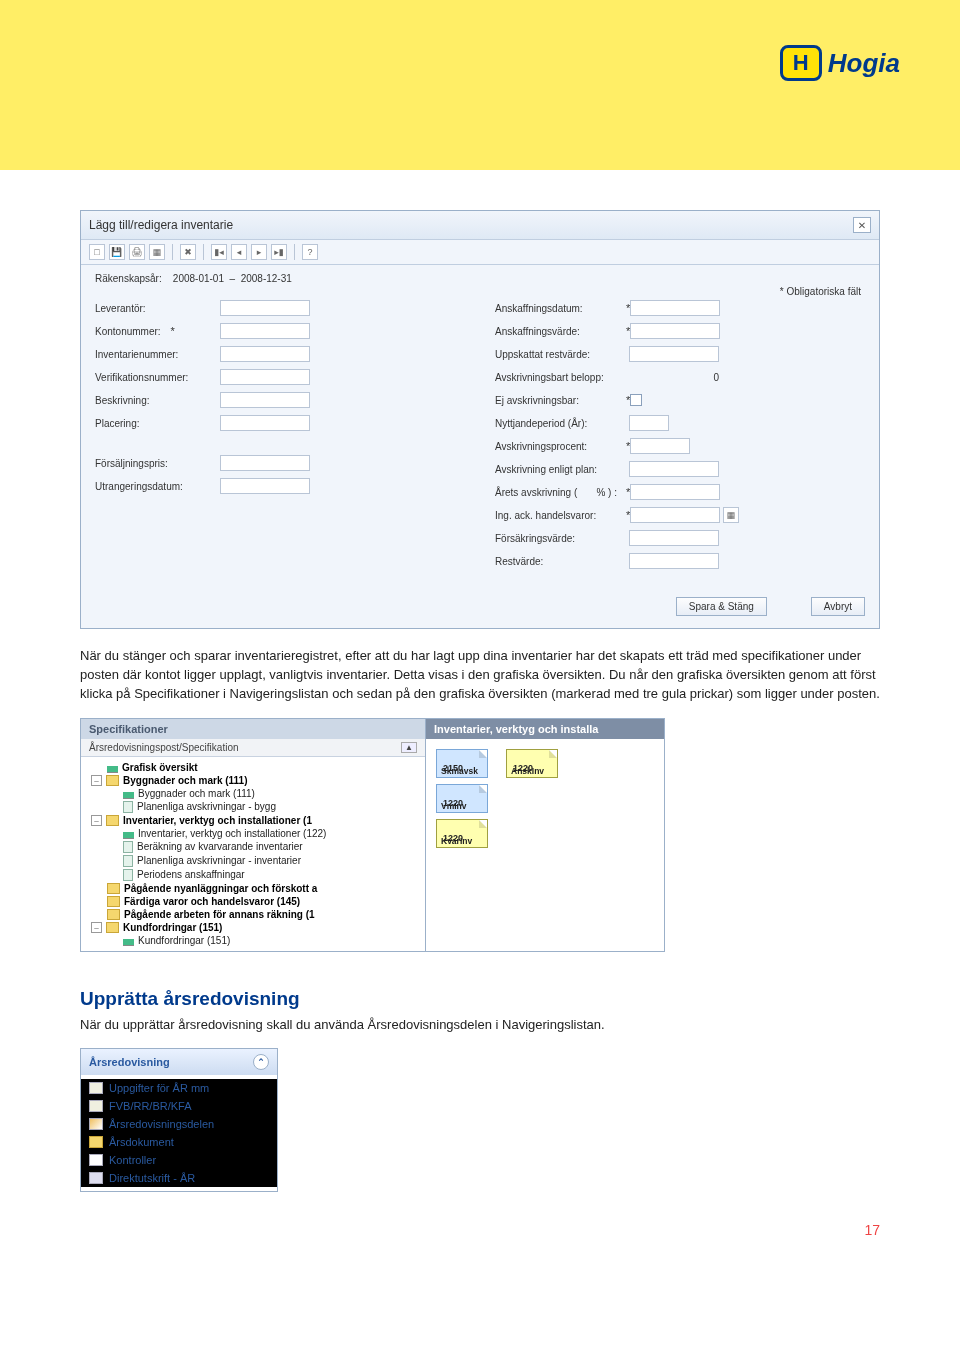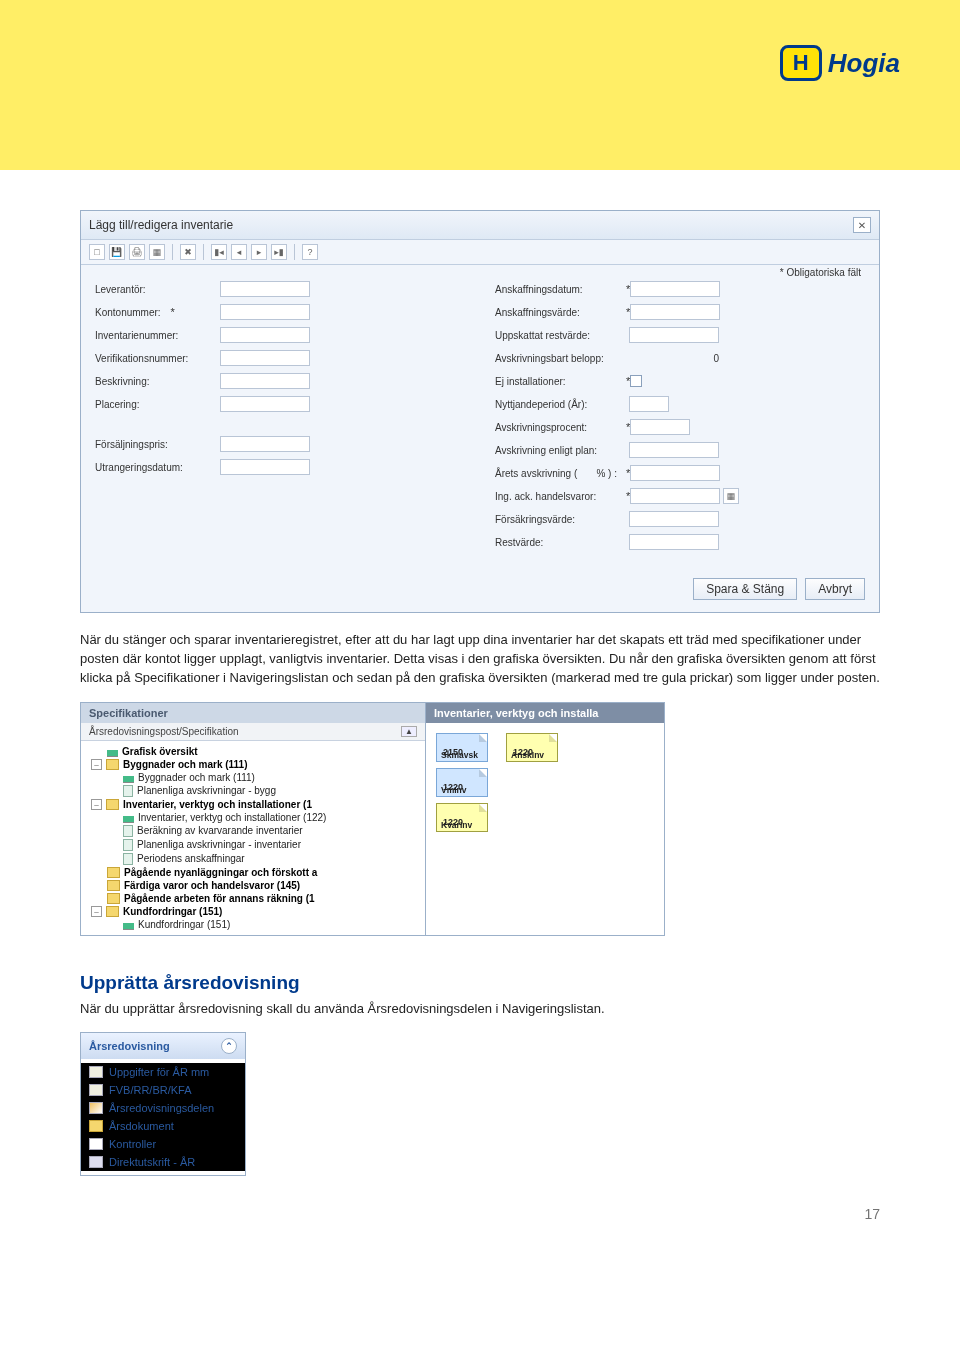--- a/index.html
+++ b/index.html
@@ -19,21 +19,21 @@
   .mandatory-note { position:absolute; top:2px; right:18px; font-size:10px; color:#333;}
   .col { flex:1; }
   .field-row { display:flex; align-items:center; margin:5px 0; font-size:10px; color:#333; min-height:18px;}
   .field-row .lbl { width:125px; display:flex; align-items:center; gap:4px;}
   .field-row .star { color:#333; font-size:11px; padding-left:6px;}
   .field-row input[type=text] { border:1px solid #b9c5d6; height:16px; width:90px; font-size:10px; padding:0 2px; background:#fff;}
   .field-row .winput { width:150px; }
   .cb { width:12px; height:12px; border:1px solid #8aa0bc; background:#fff; display:inline-block;}
   .rakens-row { padding:8px 14px 0 14px; font-size:10px; color:#333;}
   .action-bar { padding:8px 14px 12px 0; display:flex; justify-content:flex-end; gap:8px;}
-  .btn { border:1px solid #9bb0c9; background:linear-gradient(#fdfdfe,#e7edf6); padding:3px 12px; font-size:12px; color:#333;}
+  .btn { border:1px solid #9bb0c9; background:linear-gradient(#fdfdfe,#e7edf6); padding:3px 12px; font-size:10px; color:#333;margin-left:36px;}
   .body-text { font-size: 13px; line-height: 1.45; color: #222; margin: 14px 0;}
   .spec-box { border:1px solid #9bb0c9; display:flex; width:585px;}
   .spec-left { width:345px; border-right:1px solid #9bb0c9;}
   .spec-right { flex:1; background:#fff;}
   .panel-hd { background:#cdd8e6; color:#4a5a70; font-size:11px; padding:4px 8px; font-weight:bold;}
   .panel-hd.dark { background:#7e8ea5; color:#fff;}
   .subhdr { background:#f1f3f6; font-size:10px; padding:3px 8px; border-bottom:1px solid #c8d2e0; color:#444;}
   .tree { background:#fff; font-size:10px; padding:4px 0; }
   .tree-row { display:flex; align-items:center; padding:1px 0; white-space:nowrap; overflow:hidden;}
   .tree-row .ind { display:inline-block;}
@@ -42,31 +42,31 @@
   .bar-ic { width:11px; height:11px; background:linear-gradient(to top,#4b8 60%, transparent 60%); border-bottom:1px solid #888; margin-right:4px;}
   .page-ic { width:10px; height:12px; border:1px solid #8bb3a2; background:#e5f3ec; margin-right:4px;}
   .bold { font-weight:bold; color:#000;}
   .note-boxes { padding:10px; display:flex; flex-direction:column; gap:6px; align-items:flex-start;}
   .note-row { display:flex; gap:18px;}
   .sticky { border:1px solid #a0a040; padding:13px 6px 4px 6px; font-size:9px; font-weight:bold; min-width:52px; position:relative; background:#ffffb0;}
   .sticky.blue { background:#d0e6ff; border-color:#7aa7d8;}
   .sticky .title { position:absolute; top:16px; left:4px; font-size:8.5px;}
   .sticky .corner { position:absolute; top:0; right:0; width:0; height:0; border-top:8px solid #fff; border-left:8px solid rgba(0,0,0,0.12);}
   .h2 { font-size: 19px; color: #003a8c; margin-top: 36px; margin-bottom:6px; font-weight:bold;}
-  .nav-panel { width:166px; border:1px solid #9bb0c9; margin-top:12px; background:#e9f0fa;}
+  .nav-panel { width:198px; border:1px solid #9bb0c9; margin-top:12px; background:#e9f0fa;}
   .nav-hd { background:linear-gradient(#eaf2ff,#cddcf1); color:#2a5aa0; font-size:11px; padding:5px 8px; display:flex; justify-content:space-between; align-items:center; font-weight:bold;}
   .collapse { width:16px; height:16px; border:1px solid #9bb0c9; border-radius:50%; display:flex; align-items:center; justify-content:center; font-size:9px; color:#2a5aa0; background:#fff;}
   .nav-item { display:flex; align-items:center; gap:6px; padding:3px 8px; font-size:11px; color:#2a5aa0; background:#000000;}
   .nav-ic { width:14px; height:12px; border:1px solid #aab; background:#f0f0e0;}
   .nav-ic.pencil { background:linear-gradient(135deg,#f0c060,#fff);}
   .nav-ic.fold { background:#f5d76e; border-color:#caa638;}
   .nav-ic.check { background:#fff;}
   .nav-ic.print { background:#dde;}
   .nav-panel .nav-body { background:#fff; padding:4px 0;}
-  .page-no { text-align:right; padding:10px 80px 20px 0; color:#737373; font-size:14px;}
+  .page-no { text-align:right; padding:10px 80px 20px 0; color:#ef4444; font-size:14px;}
 </style>
 </head>
 <body>
 
 <div class="header-band">
   <div class="logo">
     <div class="logo-badge">H</div>
     <div class="logo-text">Hogia</div>
   </div>
 </div>
@@ -86,20 +86,27 @@
       <span class="tool-sep"></span>
       <span class="tool-ic">✖</span>
       <span class="tool-sep"></span>
       <span class="tool-ic">▮◂</span>
       <span class="tool-ic">◂</span>
       <span class="tool-ic">▸</span>
       <span class="tool-ic">▸▮</span>
       <span class="tool-sep"></span>
       <span class="tool-ic">?</span>
     </div>
+    <div class="rakens-row">
+      <span>Räkenskapsår:</span>
+      &nbsp;&nbsp;
+      <span>2008-01-01</span>
+      &nbsp;<span>–</span>&nbsp;
+      <span>2008-12-31</span>
+    </div>
     <div class="form-area">
       <div class="mandatory-note">* Obligatoriska fält</div>
 
       <div class="col">
         <div class="field-row">
             <span class="lbl">Leverantör:</span>
             <input type="text" class="winput" style="">
           </div>
         <div class="field-row">
             <span class="lbl">
@@ -150,21 +157,21 @@
             <span class="lbl">Uppskattat restvärde:</span>
             <span class="star">&nbsp;</span>
             <input type="text" style="">
           </div>
         <div class="field-row">
             <span class="lbl">Avskrivningsbart belopp:</span>
             <span class="star">&nbsp;</span>
             <span style="width:90px;text-align:right;display:inline-block">0</span>
           </div>
         <div class="field-row">
-            <span class="lbl">Ej installationer:</span>
+            <span class="lbl">Ej avskrivningsbar:</span>
             <span class="star">*</span>
             <span class="cb"></span>
           </div>
         <div class="field-row">
             <span class="lbl">Nyttjandeperiod (År):</span>
             <span class="star">&nbsp;</span>
             <input type="text" style="width: 40px;">
           </div>
         <div class="field-row">
             <span class="lbl">Avskrivningsprocent:</span>

